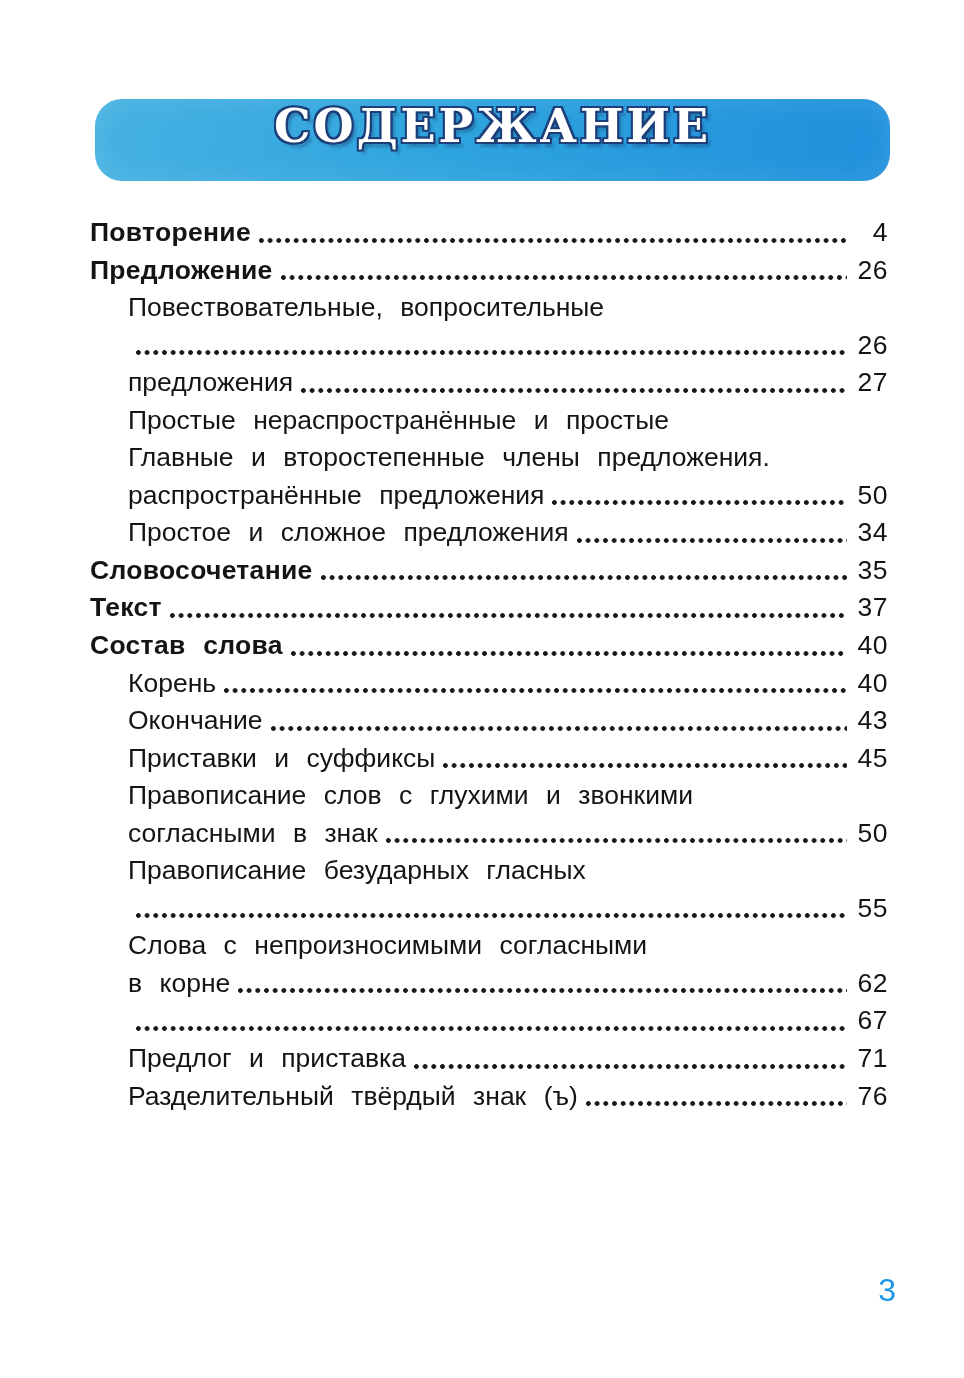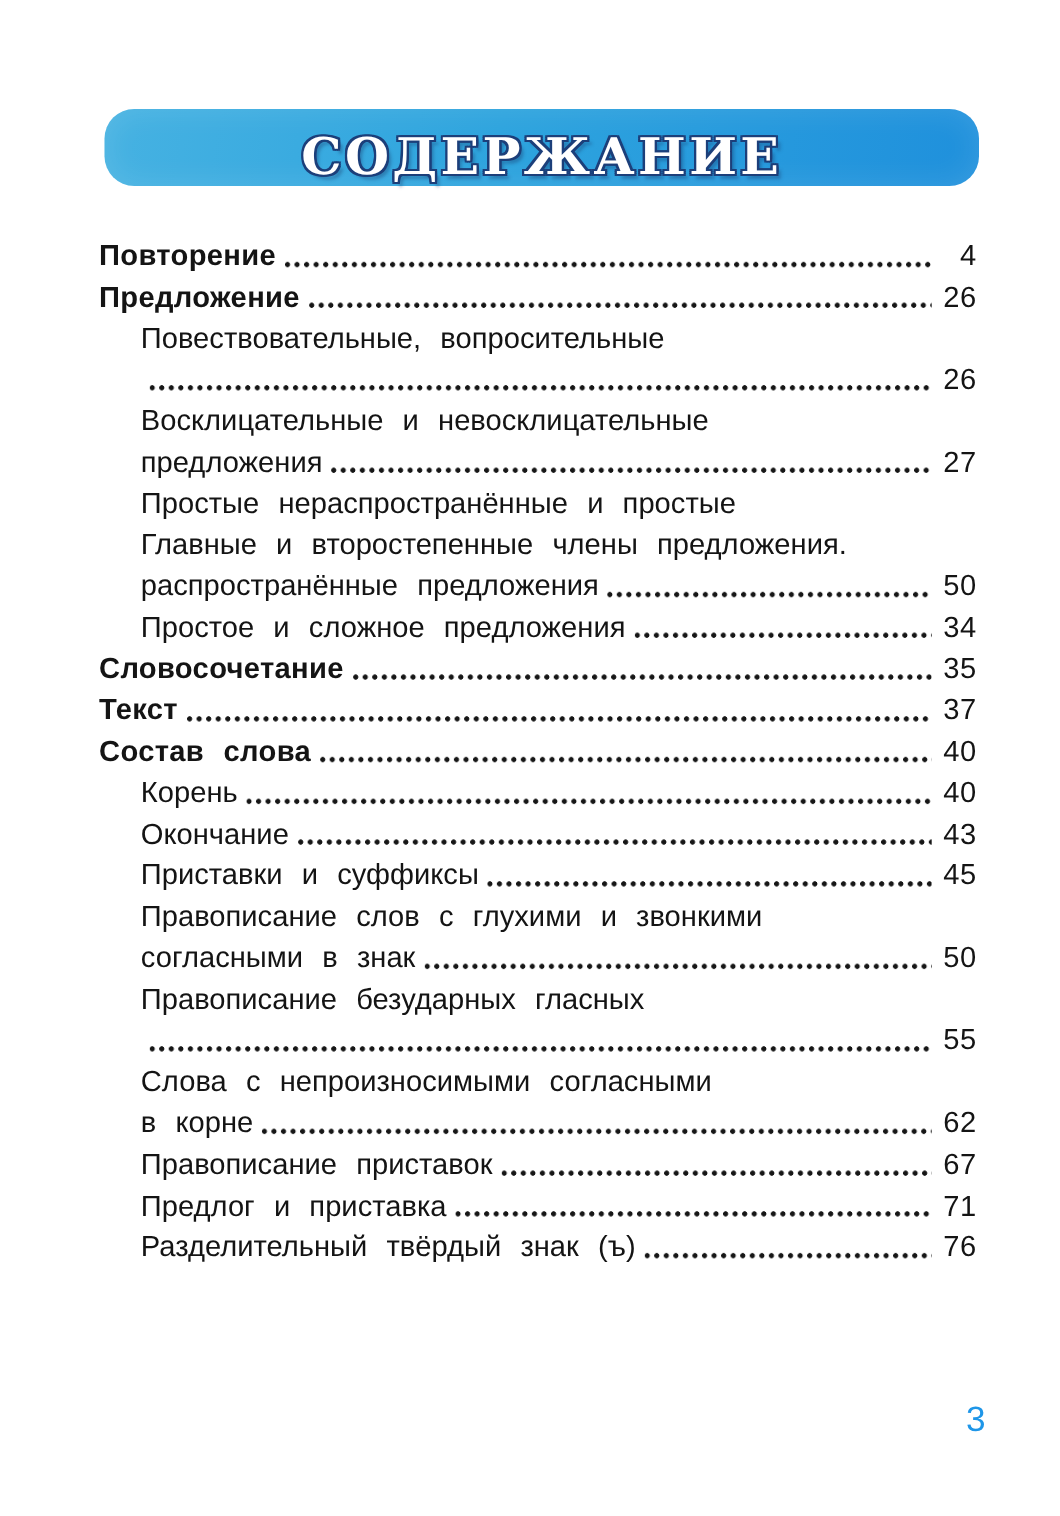--- a/index.html
+++ b/index.html
@@ -8,24 +8,24 @@
     background: #ffffff;
     font-family: "Liberation Sans", sans-serif;
     position: relative;
     overflow: hidden;
   }
 
   
   .banner {
     position: absolute;
     left: 95px; top: 99px;
-    width: 795px; height: 70px;
+    width: 795px; height: 82px;
     border-radius: 27px;
     background: linear-gradient(100deg, #46b2e2 0%, #2ea4de 45%, #1f90dc 100%);
-    display: flex; align-items: flex-end; justify-content: center;
+    display: flex; align-items: flex-start; justify-content: center;
     box-shadow: inset 0 0 30px rgba(255,255,255,0.12);
   }
   .banner-title {
     font-family: "DejaVu Serif", serif;
     font-weight: bold;
     font-size: 46px;
     letter-spacing: 3px;
     color: #ffffff;
     text-shadow:
       -2px -2px 0 #1c3f7a,  2px -2px 0 #1c3f7a,
@@ -108,24 +108,20 @@
   </div>
     <div class="toc-row indent">
     <span class="toc-text">Повествовательные, вопросительные</span>
 
   </div>
     <div class="toc-row indent">
     <span class="toc-leader"></span>
     <span class="toc-page">26</span>
   </div>
     <div class="toc-row indent">
-    <span class="toc-text">Восклицательные и невосклицательные</span>
-
-  </div>
-    <div class="toc-row indent">
     <span class="toc-text">предложения</span>
     <span class="toc-leader"></span>
     <span class="toc-page">27</span>
   </div>
     <div class="toc-row indent">
     <span class="toc-text">Простые нераспространённые и простые</span>
 
   </div>
     <div class="toc-row indent">
     <span class="toc-text">Главные и второстепенные члены предложения.</span>
@@ -191,21 +187,20 @@
     <div class="toc-row indent">
     <span class="toc-text">Слова с непроизносимыми согласными</span>
 
   </div>
     <div class="toc-row indent">
     <span class="toc-text">в корне</span>
     <span class="toc-leader"></span>
     <span class="toc-page">62</span>
   </div>
     <div class="toc-row indent">
-    <span class="toc-text">Правописание приставок</span>
     <span class="toc-leader"></span>
     <span class="toc-page">67</span>
   </div>
     <div class="toc-row indent">
     <span class="toc-text">Предлог и приставка</span>
     <span class="toc-leader"></span>
     <span class="toc-page">71</span>
   </div>
     <div class="toc-row indent">
     <span class="toc-text">Разделительный твёрдый знак (ъ)</span>

